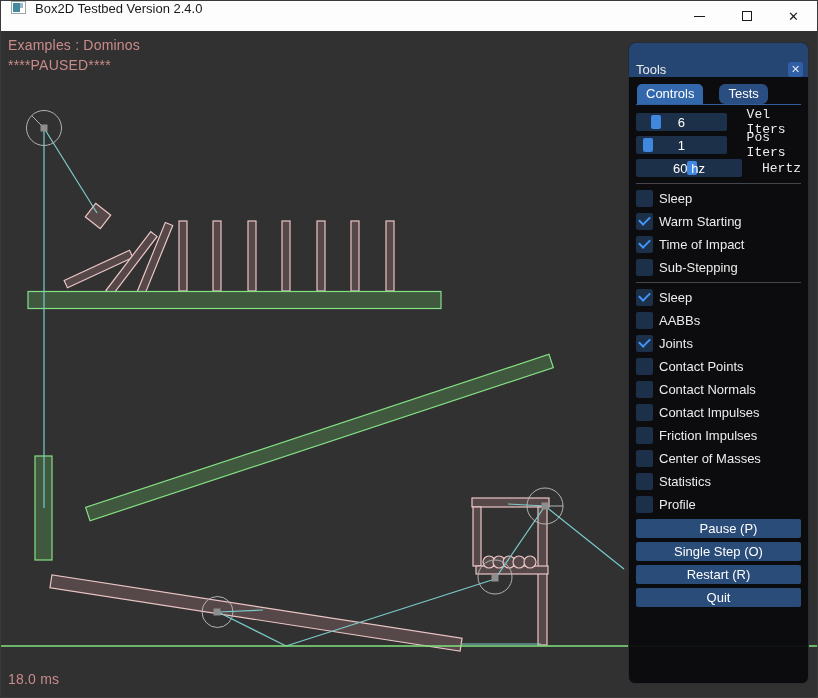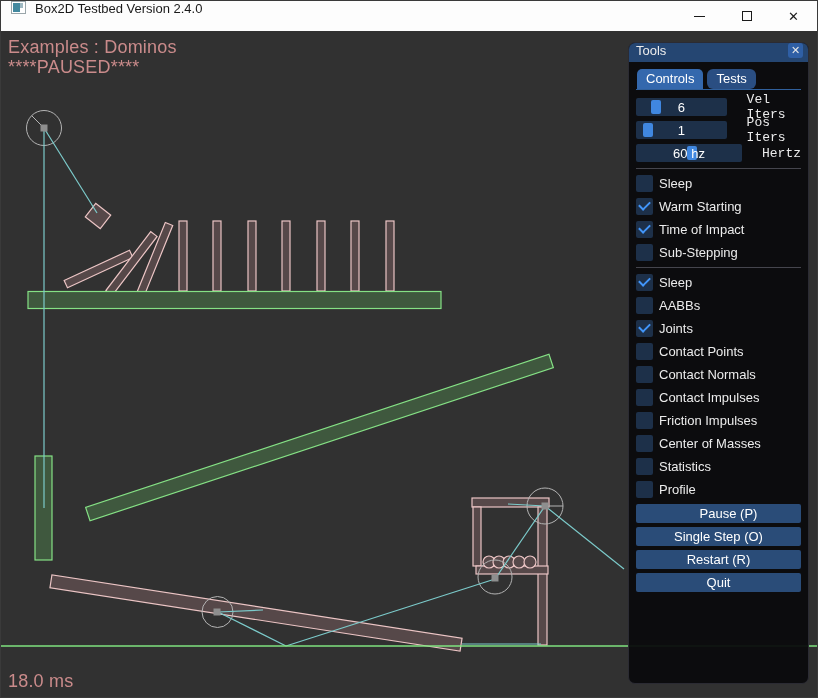--- a/index.html
+++ b/index.html
@@ -19,36 +19,36 @@
   .title-text { margin-left:9px; font-size:13px; color:#1a1a1a; }
   .win-btns { margin-left:auto; display:flex; height:100%; }
   .win-btn { width:47px; height:100%; display:flex; align-items:center; justify-content:center; color:#1a1a1a; }
   .g-min { width:11px; height:1px; background:#1a1a1a; }
   .g-max { width:10px; height:10px; border:1px solid #1a1a1a; }
   .g-close { font-size:13px; line-height:1; }
 
   
   .canvas { position:absolute; top:30px; left:0; right:0; bottom:0; background:#313131; overflow:hidden; }
   svg.scene { position:absolute; left:0; top:0; }
-  .hud { position:absolute; font-size:18px; color:#ca8b8b; letter-spacing:.2px; }
+  .hud { position:absolute; font-size:14px; color:#ca8b8b; letter-spacing:.2px; }
   .hud.example { left:7px; top:6px; }
   .hud.paused  { left:7px; top:26px; }
   .hud.mslabel { left:7px; top:640px; }
 
   
   .tools { position:absolute; left:627px; top:11px; width:181px; height:642px;
            background:rgba(10,10,12,0.94); border:1px solid #2b2b33; border-radius:7px;
            color:#ececec; font-size:13px; }
-  .panel-title { height:19px; background:#254672; border-radius:6px 6px 0 0;
-                 display:flex; align-items:flex-start; padding:0 5px 0 7px; }
+  .panel-title { height:34px; background:#254672; border-radius:6px 6px 0 0;
+                 display:flex; align-items:flex-end; padding:0 5px 0 7px; }
   .panel-x { margin-left:auto; width:15px; height:15px; display:flex; align-items:center;
              justify-content:center; font-size:11px; color:#e8e8e8; background:#2f5fa5; border-radius:3px; }
   .panel-body { padding:6px 7px 0 7px; }
 
-  .tabbar { display:flex; gap:4px; margin-top:1px; border-bottom:1px solid #30609c; padding:0 1px; }
+  .tabbar { display:flex; gap:16px; margin-top:1px; border-bottom:1px solid #30609c; padding:0 1px; }
   .tab { padding:2px 9px 3px 9px; border-radius:5px 5px 0 0; color:#fff; }
   .tab.active { background:#3468ad; }
   .tab.inactive { background:#2a4e82;border-radius:6px; }
 
   .srow { display:flex; align-items:center; margin-top:5px; height:18px; }
   .srow:first-child { margin-top:8px; }
   .track { position:relative; width:117px; height:18px; background:#1d3049; border-radius:2px;
            display:flex; align-items:center; justify-content:center; color:#fff; }
   .track span { position:relative; z-index:2; }
   .grab { position:absolute; top:2px; width:10px; height:14px; background:#4087e0; border-radius:2px; z-index:1; }

